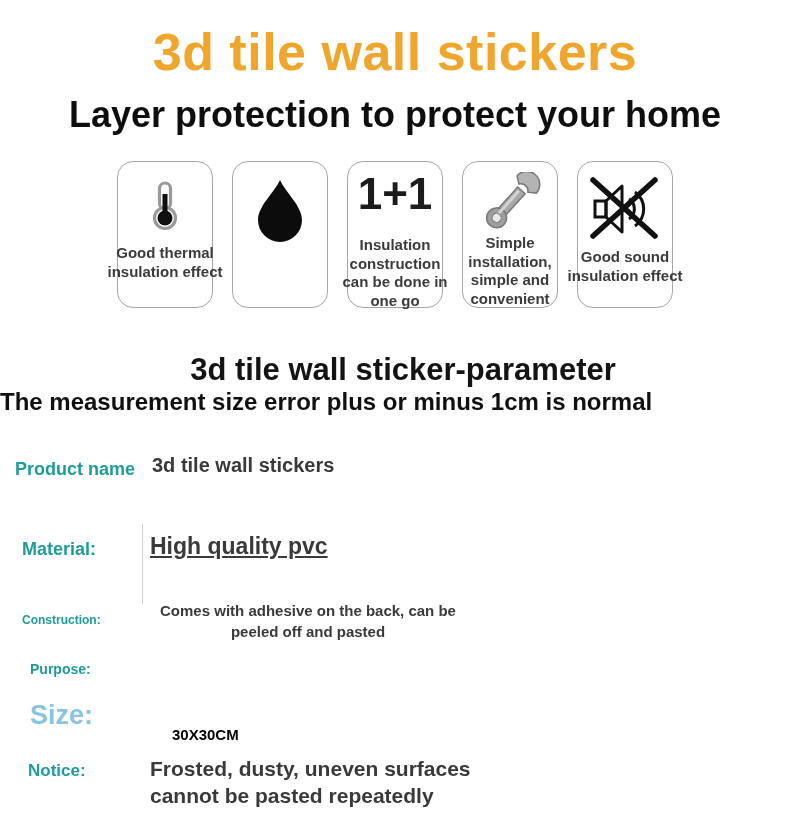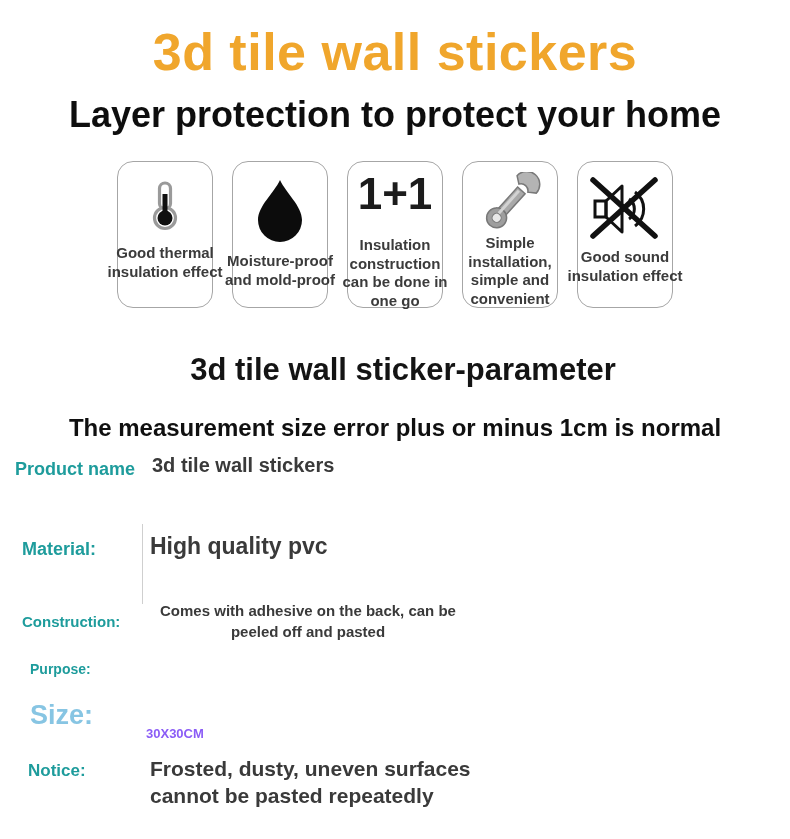--- a/index.html
+++ b/index.html
@@ -76,47 +76,46 @@
   
   .param-title {
     margin-top: 44px;
     text-align: center;
     font-size: 31px;
     font-weight: bold;
     color: #141414;
     padding-left: 16px;
   }
   .param-note {
-    margin-top: 26px;
-    text-align: center;
+    text-align: left;
     font-size: 24px;
     font-weight: bold;
     color: #101010;
   }
 
   .param-table {
     position: absolute;
     left: 0; top: 430px;
     width: 790px;
     height: 409px;
   }
   .p-label { position: absolute; font-weight: bold; color: #1E9C9C; }
   .p-value { position: absolute; font-weight: bold; color: #3a3a3a; }
 
   .lbl-product      { left: 15px;  top: 29px;  font-size: 18px; }
   .val-product      { left: 152px; top: 24px;  font-size: 20px; }
   .lbl-material     { left: 22px;  top: 109px; font-size: 18px; }
-  .val-material     { left: 150px; top: 103px; font-size: 23px; }
+  .val-material     { left: 150px; top: 103px; font-size: 23px; text-decoration: underline; }
   .col-divider      { position: absolute; left: 142px; top: 94px; width: 1px; height: 80px; background: #cfcfcf; }
-  .lbl-construction { left: 22px;  top: 183px; font-size: 15px; text-align: center; }
+  .lbl-construction { left: 22px;  top: 183px; font-size: 12px; text-align: center; }
   .val-construction { left: 147px; top: 170px; font-size: 15px; width: 322px; line-height: 1.4; text-align: center; }
   .lbl-purpose      { left: 30px;  top: 231px; font-size: 14px; }
   .val-purpose      { left: 150px; top: 222px; font-size: 16.5px; width: 332px; line-height: 1.35; }
   .lbl-size         { left: 30px;  top: 270px; font-size: 27px; color: #87C5E3; }
-  .val-size         { left: 146px; top: 296px; font-size: 13px; color: #8b5cf6; }
+  .val-size         { left: 172px; top: 296px; font-size: 15px; color: #000000; }
   .lbl-notice       { left: 28px;  top: 331px; font-size: 17px; }
   .val-notice       { left: 150px; top: 325px; font-size: 21px; width: 348px; line-height: 1.3; }
 </style>
 </head>
 <body>
 
 <div class="main-title">3d tile wall stickers</div>
 <div class="sub-title">Layer protection to protect your home</div>
 
 <div class="features">
@@ -132,21 +131,20 @@
     </div>
     <div class="label">Good thermal insulation effect</div>
   </div>
 
   <div class="card c2">
     <div class="iconwrap">
       <svg width="56" height="66" viewBox="0 0 56 66">
         <path d="M28 2 C22 15 6 28 6 42 a22 22 0 0 0 44 0 C50 28 34 15 28 2 Z" fill="#0c0c0c"></path>
       </svg>
     </div>
-    <div class="label">Moisture-proof and mold-proof</div>
   </div>
 
   <div class="card c3">
     <div class="iconwrap">
       <div class="oneplusone">1+1</div>
     </div>
     <div class="label">Insulation construction can be done in one go</div>
   </div>
 
   <div class="card c4">

